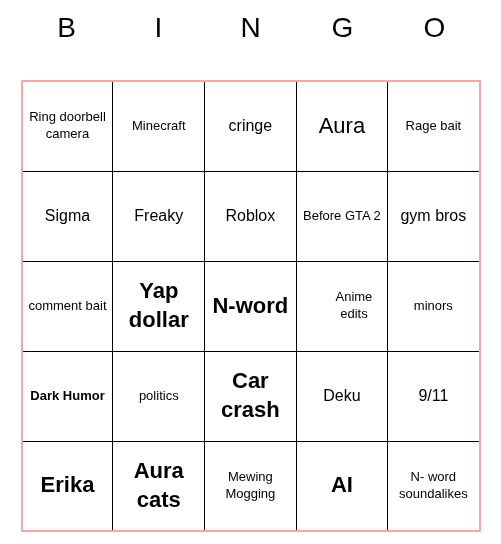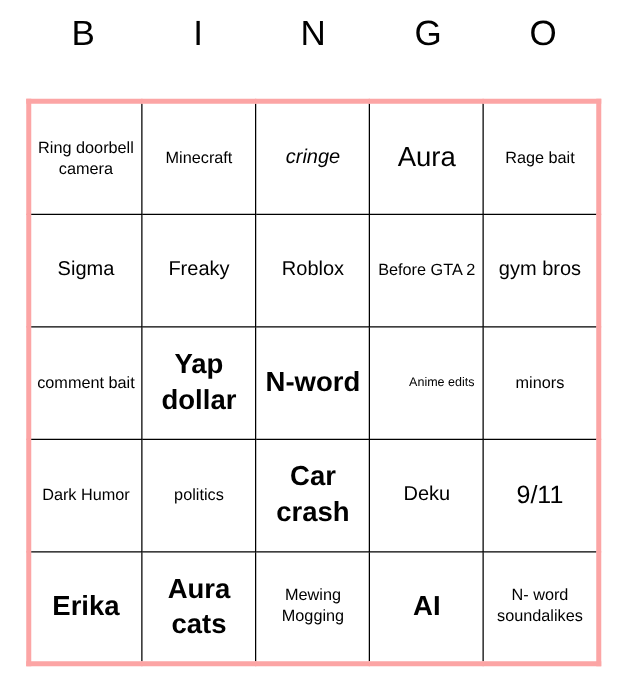--- a/index.html
+++ b/index.html
@@ -35,21 +35,21 @@
 
     .bingo-letter {
       width: 88px;
       text-align: center;
       font-size: 28px;
       font-weight: normal;
       font-family: Arial, sans-serif;
     }
 
     .bingo-grid {
-      border: 4px solid #fca5a5;
+      border: 2px solid #fca5a5;
       border-collapse: collapse;
       width: 460px;
       margin-top: 32px;
     }
 
     .bingo-grid td {
       border: 1.5px solid #000;
       width: 92px;
       height: 90px;
       text-align: center;
@@ -69,44 +69,44 @@
     <div class="bingo-letter">I</div>
     <div class="bingo-letter">N</div>
     <div class="bingo-letter">G</div>
     <div class="bingo-letter">O</div>
   </div>
   <table class="bingo-grid">
     <tbody id="grid-body">
     <tr>
           <td style="font-size: 13px;">Ring doorbell camera</td>
           <td style="font-size: 13px;">Minecraft</td>
-          <td style="font-size: 16px; font-style: italic;">cringe</td>
+          <td style="font-size: 16px;">cringe</td>
           <td style="font-size: 22px; font-weight: normal;">Aura</td>
           <td style="font-size: 13px;">Rage bait</td>
         </tr>
         <tr>
           <td style="font-size: 16px;">Sigma</td>
           <td style="font-size: 16px;">Freaky</td>
           <td style="font-size: 16px;">Roblox</td>
           <td style="font-size: 13px;">Before GTA 2</td>
           <td style="font-size: 16px;">gym bros</td>
         </tr>
         <tr>
           <td style="font-size: 13px;">comment bait</td>
           <td style="font-size: 22px; font-weight: bold;">Yap dollar</td>
           <td style="font-size: 22px; font-weight: bold;">N-word</td>
-          <td style="font-size: 10px; padding-left: 28px;">Anime edits</td>
+          <td style="font-size: 13px; padding-left: 28px;">Anime edits</td>
           <td style="font-size: 13px;">minors</td>
         </tr>
         <tr>
-          <td style="font-size: 13px;">Dark Humor</td>
+          <td style="font-size: 13px; font-weight: bold;">Dark Humor</td>
           <td style="font-size: 13px;">politics</td>
           <td style="font-size: 22px; font-weight: bold;">Car crash</td>
           <td style="font-size: 16px;">Deku</td>
-          <td style="font-size: 20px;">9/11</td>
+          <td style="font-size: 16px;">9/11</td>
         </tr>
         <tr>
           <td style="font-size: 22px; font-weight: bold;">Erika</td>
           <td style="font-size: 22px; font-weight: bold;">Aura cats</td>
           <td style="font-size: 13px;">Mewing Mogging</td>
           <td style="font-size: 22px; font-weight: bold; border-radius: 28px;">AI</td>
           <td style="font-size: 13px;">N- word soundalikes</td>
         </tr>
       </tbody>
   </table>

